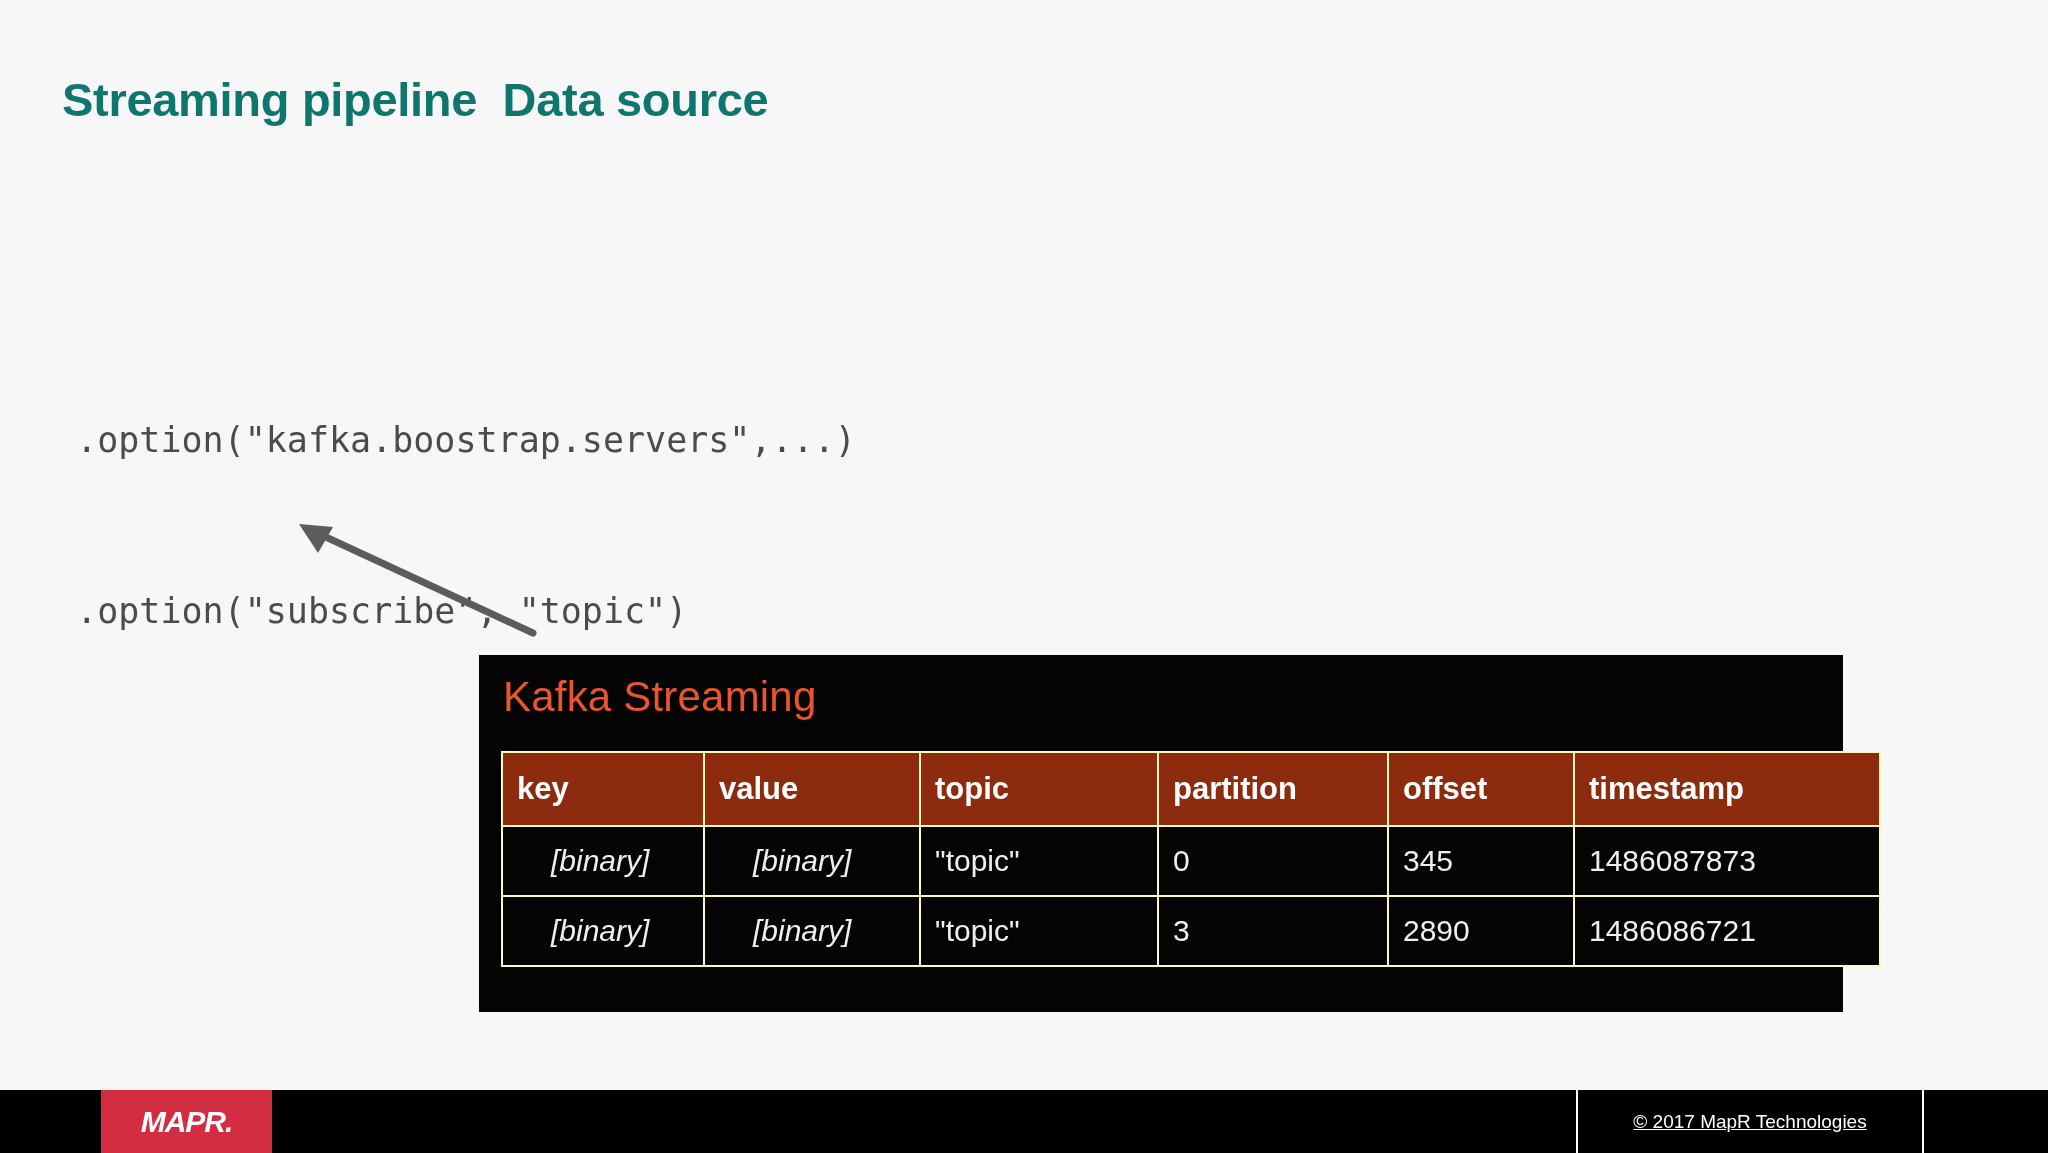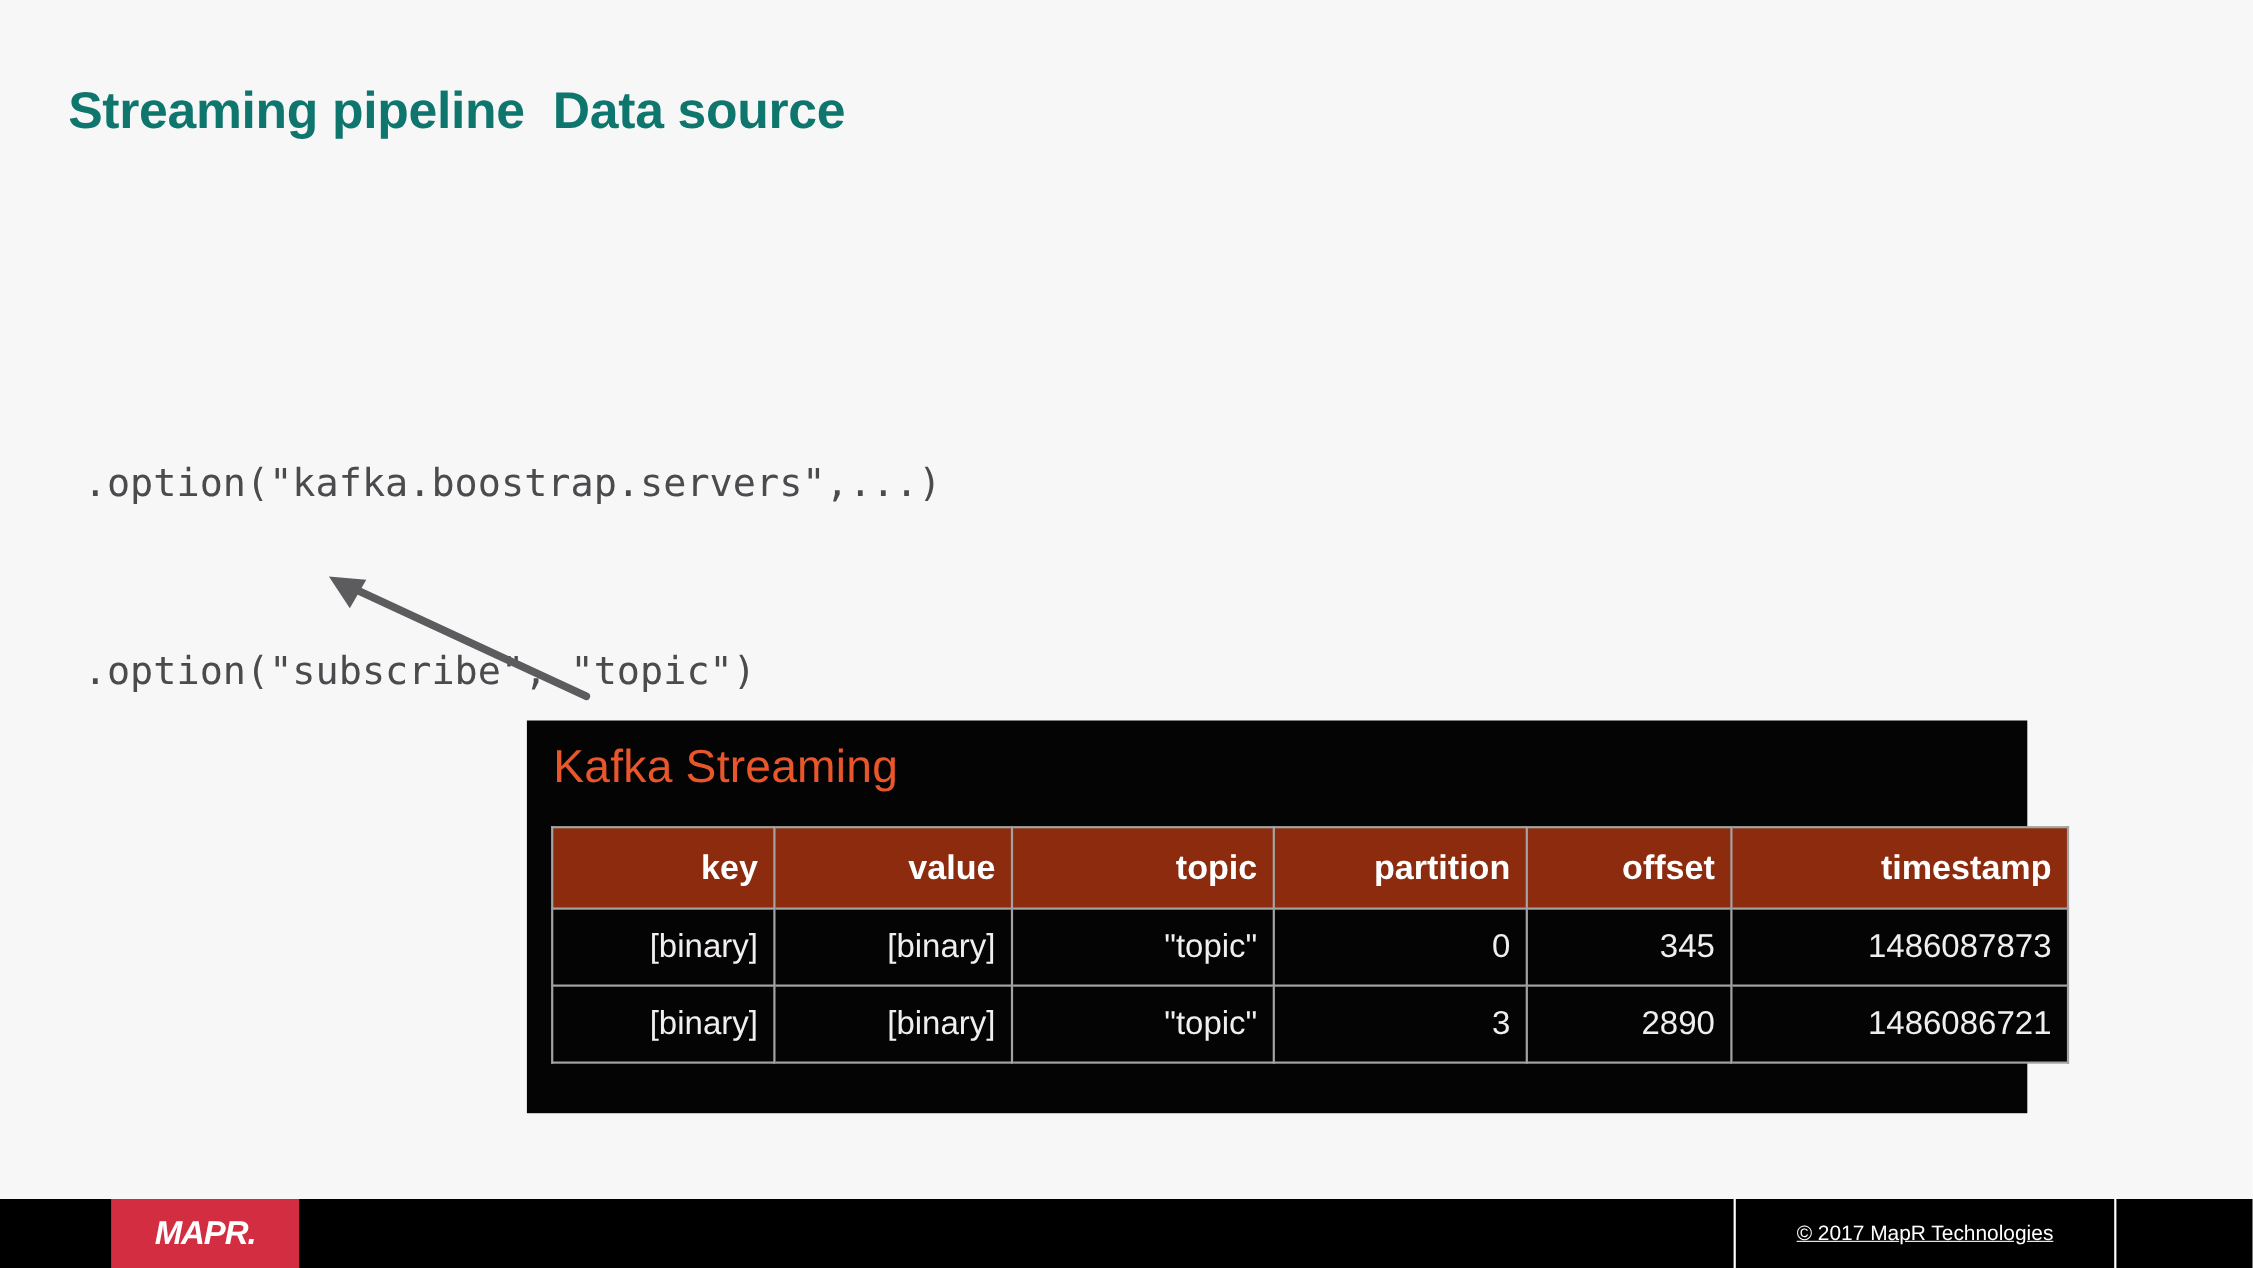--- a/index.html
+++ b/index.html
@@ -85,40 +85,41 @@
   }
   .kafka-table {
     position: absolute;
     left: 22px;
     top: 96px;
     width: 1308px;
     border-collapse: collapse;
     table-layout: fixed;
   }
   .kafka-table td, .kafka-table th {
-    border: 2px solid #a3a3a3;
+    border: 2px solid #fef9c3;
     padding: 0 14px;
-    text-align: right;
+    text-align: left;
     vertical-align: middle;
   }
   .kafka-table thead th {
     background: #8c2b0e;
     color: #ffffff;
     height: 72px;
     font-size: 31px;
     font-weight: bold;
   }
   .kafka-table tbody td {
     background: #050404;
     color: #f0eeee;
     height: 68px;
     font-size: 30px;
     font-weight: normal;
   }
   .kafka-table tbody td.binary-cell {
+    font-style: italic;
     padding-left: 48px;
   }
   .col-key       { width: 172px; }
   .col-value     { width: 186px; }
   .col-topic     { width: 208px; }
   .col-partition { width: 200px; }
   .col-offset    { width: 156px; }
   .col-timestamp { width: 276px; }
 
   

